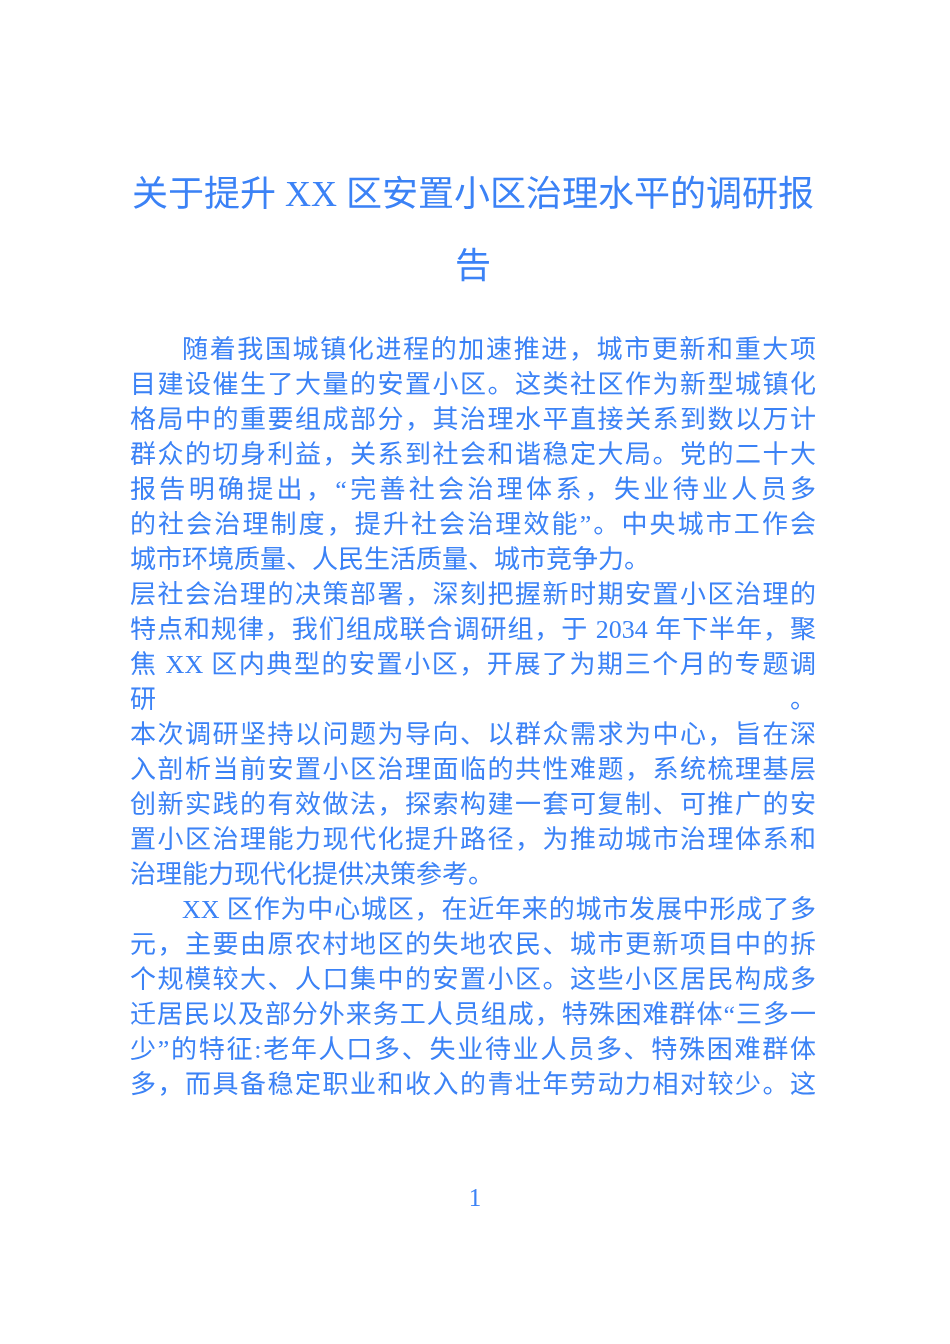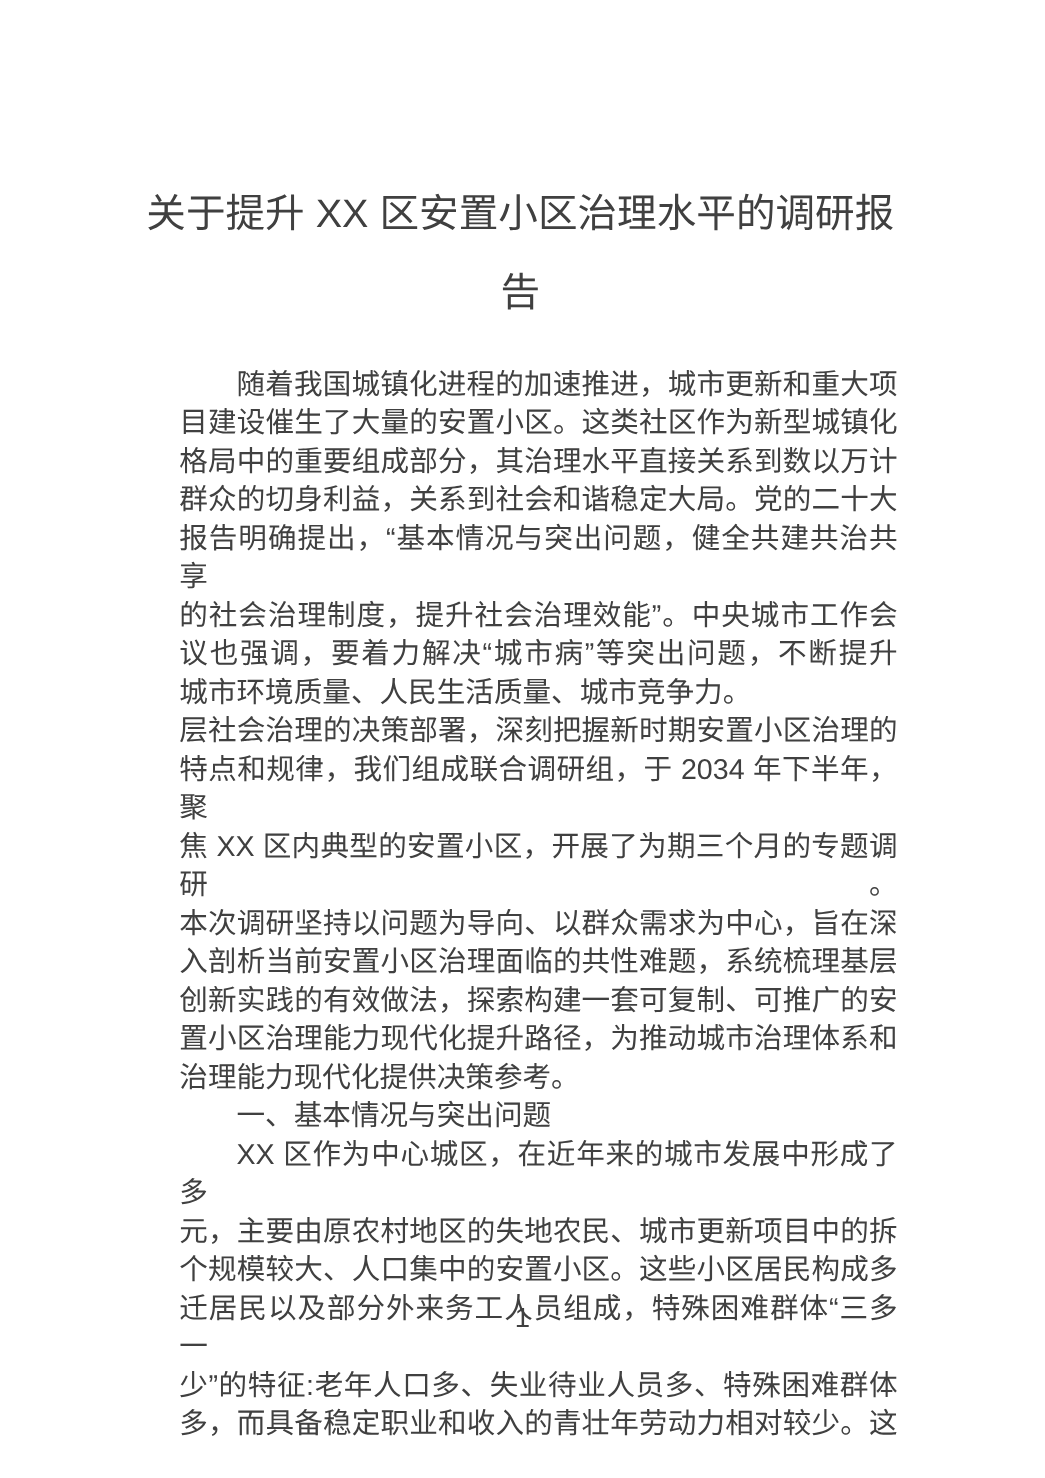--- a/index.html
+++ b/index.html
@@ -5,45 +5,44 @@
   html, body {
     margin: 0;
     padding: 0;
     background: #ffffff;
   }
   .page {
     position: relative;
     width: 950px;
     height: 1344px;
     background: #ffffff;
-    color: #404040;
+    color: #3b82f6;
     overflow: hidden;
     
-    font-family: Liberation Sans, sans-serif;
+    font-family: Liberation Serif, serif;
   }
   .doc {
     position: absolute;
     left: 130px;
     top: 158px;
     width: 686px;
   }
   .title {
     font-size: 36px;
     line-height: 72px;
     font-weight: 400;
     text-align: center;
   }
   .body-text {
     margin-top: 30px;
     font-size: 26px;
     line-height: 35px;
   }
   .ln {
     min-height: 35px;
-    margin-left: 33px;
   }
   
   .fill {
     text-align: justify;
     text-align-last: justify;
   }
   
   .end {
     text-align: right;
     text-align-last: left;
@@ -73,38 +72,36 @@
       <div class="title-line">告</div>
     </div>
 
     <div class="body-text">
 
       <div>
         <div class="ln fill indent">随着我国城镇化进程的加速推进，城市更新和重大项</div>
         <div class="ln fill">目建设催生了大量的安置小区。这类社区作为新型城镇化</div>
         <div class="ln fill">格局中的重要组成部分，其治理水平直接关系到数以万计</div>
         <div class="ln fill">群众的切身利益，关系到社会和谐稳定大局。党的二十大</div>
-        <div class="ln fill">报告明确提出，“基本情况与突出问题，健全共建共治共享</div>
+        <div class="ln fill">报告明确提出，“完善社会治理体系，失业待业人员多</div>
         <div class="ln fill">的社会治理制度，提升社会治理效能”。中央城市工作会</div>
-        <div class="ln fill">议也强调，要着力解决“城市病”等突出问题，不断提升</div>
         <div class="ln end">城市环境质量、人民生活质量、城市竞争力。</div>
       </div>
 
       <div>
         <div class="ln fill">层社会治理的决策部署，深刻把握新时期安置小区治理的</div>
         <div class="ln fill">特点和规律，我们组成联合调研组，于 2034 年下半年，聚</div>
         <div class="ln fill">焦 XX 区内典型的安置小区，开展了为期三个月的专题调研。</div>
         <div class="ln fill">本次调研坚持以问题为导向、以群众需求为中心，旨在深</div>
         <div class="ln fill">入剖析当前安置小区治理面临的共性难题，系统梳理基层</div>
         <div class="ln fill">创新实践的有效做法，探索构建一套可复制、可推广的安</div>
         <div class="ln fill">置小区治理能力现代化提升路径，为推动城市治理体系和</div>
         <div class="ln end">治理能力现代化提供决策参考。</div>
       </div>
 
-      <div class="ln end indent">一、基本情况与突出问题</div>
 
       <div>
         <div class="ln fill indent">XX 区作为中心城区，在近年来的城市发展中形成了多</div>
         <div class="ln fill">元，主要由原农村地区的失地农民、城市更新项目中的拆</div>
         <div class="ln fill">个规模较大、人口集中的安置小区。这些小区居民构成多</div>
         <div class="ln fill">迁居民以及部分外来务工人员组成，特殊困难群体“三多一</div>
         <div class="ln fill">少”的特征:老年人口多、失业待业人员多、特殊困难群体</div>
         <div class="ln fill">多，而具备稳定职业和收入的青壮年劳动力相对较少。这</div>
       </div>
 

